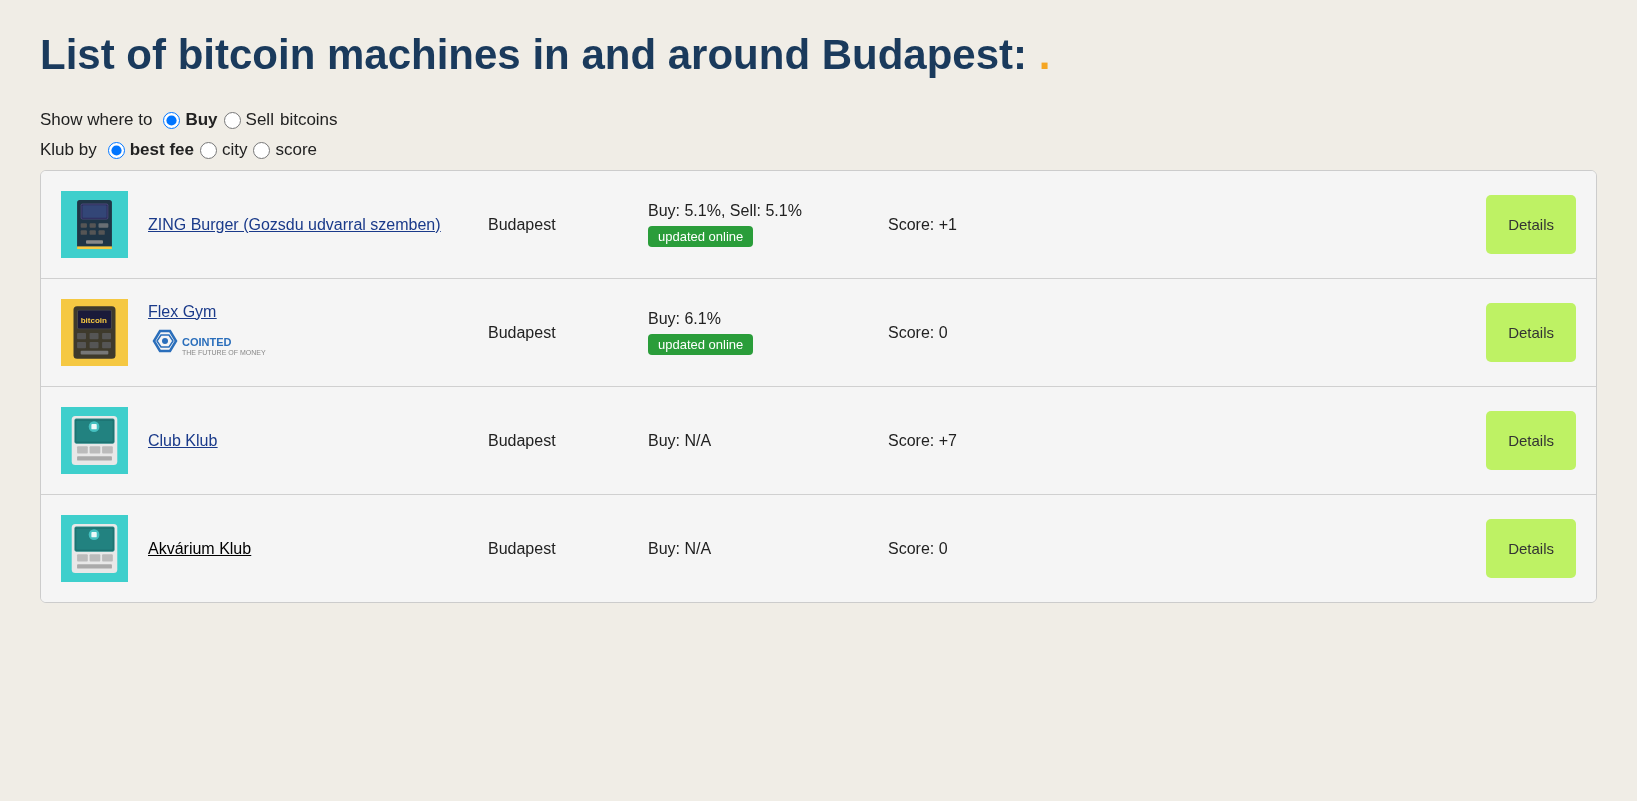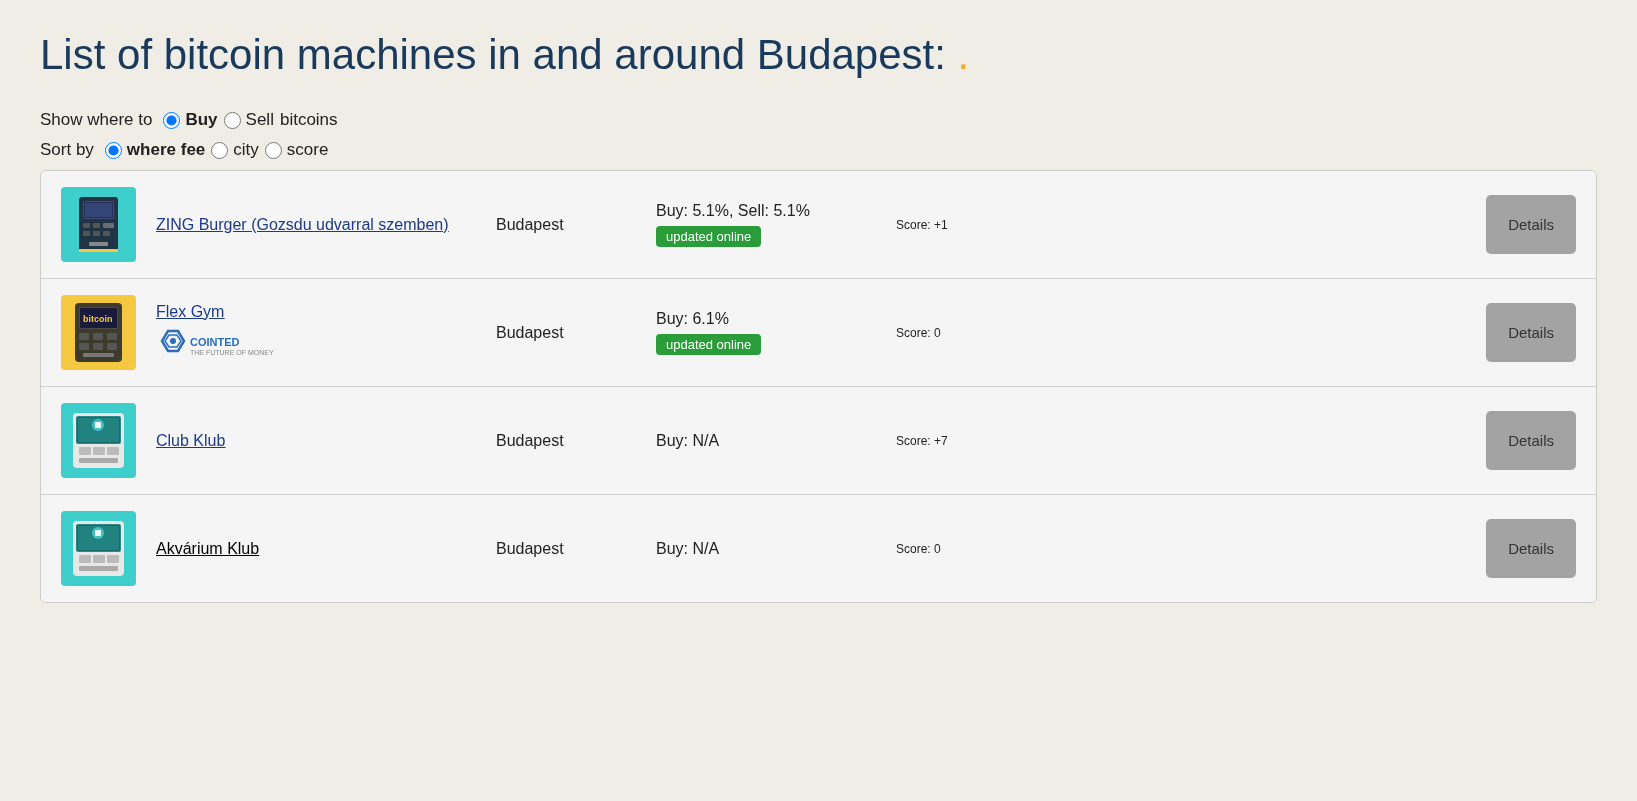--- a/index.html
+++ b/index.html
@@ -7,21 +7,21 @@
     body {
       background-color: #f0ede6;
       font-family: Arial, sans-serif;
       padding: 30px 40px;
       color: #222;
       min-height: 801px;
     }
 
     .page-title {
       font-size: 42px;
-      font-weight: normal;
+      font-weight: bold;
       color: #1a3a5c;
       margin-bottom: 30px;
       line-height: 1.2;
     }
 
     .page-title .dot {
       color: #f5a623;
     }
 
     .filter-section {
@@ -71,21 +71,21 @@
       border-bottom: 1px solid #d0d0d0;
       background: #f5f5f5;
       gap: 20px;
     }
 
     .machine-row:last-child {
       border-bottom: none;
     }
 
     .machine-icon {
-      width: 75px;
+      width: 67px;
       height: 75px;
       flex-shrink: 0;
       border-radius: 4px;
       overflow: hidden;
       display: flex;
       align-items: center;
       justify-content: center;
     }
 
     .machine-icon svg {
@@ -119,28 +119,28 @@
       background-color: #2a9d3a;
       color: white;
       font-size: 13px;
       padding: 3px 10px;
       border-radius: 4px;
       font-weight: normal;
     }
 
     .machine-score {
       flex: 0 0 160px;
-      font-size: 12px;
+      font-size: 16px;
       color: #222;
     }
 
     .details-btn {
       margin-left: auto;
       padding: 21px 22px;
-      background: #a3a3a3;
+      background: #bef264;
       border: none;
       border-radius: 5px;
       font-size: 15px;
       color: #333;
       cursor: pointer;
       font-weight: 500;
     }
 
     
     .flex-gym-icons {
@@ -165,24 +165,24 @@
     <span class="bold-label">Buy</span>
   </label>
   <label>
     <input type="radio" name="show_where" value="sell" style="">
     <span>Sell</span>
   </label>
   <span>bitcoins</span>
 </div>
 
 <div class="filter-section">
-  <span class="filter-label">Sort by</span>
+  <span class="filter-label">Klub by</span>
   <label>
     <input type="radio" name="sort_by" value="best_fee" checked="" style="">
-    <span class="bold-label">where fee</span>
+    <span class="bold-label">best fee</span>
   </label>
   <label>
     <input type="radio" name="sort_by" value="city" style="">
     <span>city</span>
   </label>
   <label>
     <input type="radio" name="sort_by" value="score" style="">
     <span>score</span>
   </label>
 </div>

